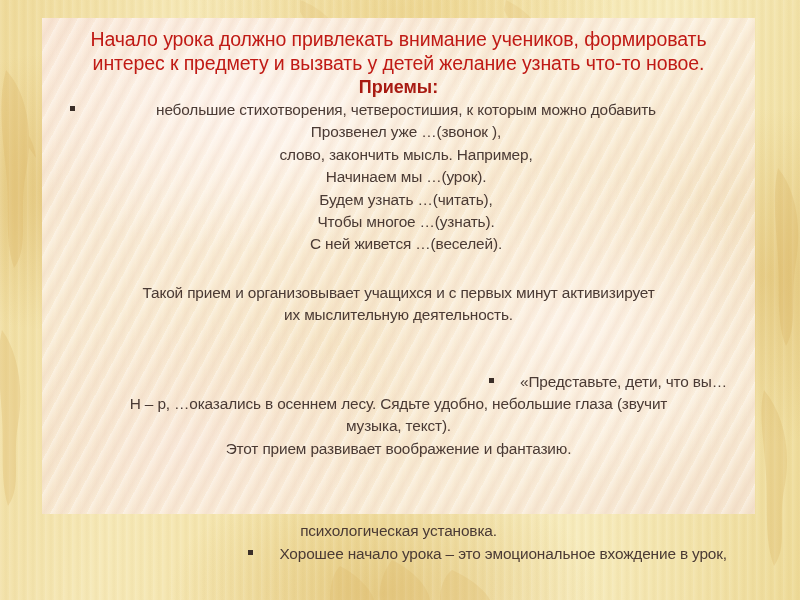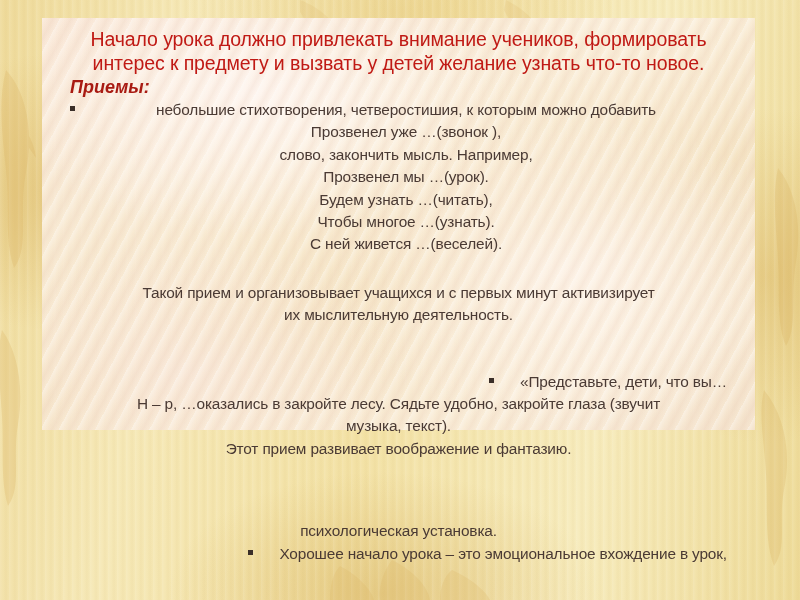--- a/index.html
+++ b/index.html
@@ -36,21 +36,21 @@
   #background-leaves {
     position:absolute; inset:0;
     opacity:0.5;
     pointer-events:none;
   }
 
   
   #content-panel {
     position:absolute;
     left:42px; top:18px;
-    width:713px; height:412px;
+    width:713px; height:496px;
     background:
       repeating-linear-gradient(118deg,
         rgba(255,255,255,0.40) 0px,
         rgba(255,255,255,0.10) 5px,
         rgba(232,205,190,0.22) 10px,
         rgba(255,255,255,0.12) 16px),
       radial-gradient(ellipse 360px 200px at 30% 18%, rgba(255,246,242,0.80) 0%, rgba(255,246,242,0) 72%),
       radial-gradient(ellipse 330px 220px at 74% 62%, rgba(255,245,238,0.72) 0%, rgba(255,245,238,0) 72%),
       radial-gradient(ellipse 300px 180px at 20% 86%, rgba(250,232,221,0.70) 0%, rgba(250,232,221,0) 75%),
       linear-gradient(160deg,
@@ -67,23 +67,23 @@
     color:#c01a15;
     font-size:19.5px;
     line-height:23.5px;
     text-align:center;
     letter-spacing:-0.1px;
   }
 
   .sub-heading {
     color:#a81a12;
     font-weight:bold;
-    font-style:italic;
     font-size:18px;
     line-height:23px;
+    text-align:center;
     margin-top:1px;
   }
 
   .body-line {
     color:#4a3a34;
     font-size:15.4px;
     line-height:22.4px;
     text-align:center;
     letter-spacing:-0.15px;
   }
@@ -145,21 +145,21 @@
   <div class="heading">Начало урока должно привлекать внимание учеников, формировать интерес к предмету и вызвать у детей желание узнать что-то новое.</div>
 
   <div class="sub-heading">Приемы:</div>
 
   <div class="bullet-row">
     <span class="bullet-marker"></span>
     <div class="bullet-text">
       <div class="body-line">небольшие стихотворения, четверостишия, к которым можно добавить</div>
       <div class="body-line">Прозвенел уже …(звонок ),</div>
       <div class="body-line">слово, закончить мысль. Например,</div>
-      <div class="body-line">Прозвенел мы …(урок).</div>
+      <div class="body-line">Начинаем мы …(урок).</div>
       <div class="body-line">Будем узнать …(читать),</div>
       <div class="body-line">Чтобы многое …(узнать).</div>
       <div class="body-line">С ней живется …(веселей).</div>
     </div>
   </div>
 
   <div class="block-gap-lg"></div>
 
   <div>
     <div class="body-line">Такой прием и организовывает учащихся и с первых минут активизирует</div>
@@ -167,21 +167,21 @@
   </div>
 
   <div class="block-gap-lg"></div>
   <div class="block-gap-md"></div>
 
   <div>
     <div class="body-line bulleted">
       <span class="bullet-marker"></span>
       <span style="display:inline-block;width:22px"></span><span>«Представьте, дети, что вы…</span>
     </div>
-    <div class="body-line">Н – р, …оказались в закройте лесу. Сядьте удобно, закройте глаза (звучит</div>
+    <div class="body-line">Н – р, …оказались в осеннем лесу. Сядьте удобно, небольшие глаза (звучит</div>
     <div class="body-line">музыка, текст).</div>
     <div class="body-line">Этот прием развивает воображение и фантазию.</div>
   </div>
 
   <div class="block-gap-lg"></div>
   <div class="block-gap-lg"></div>
   <div class="block-gap-sm"></div>
 
   <div>
     <div class="body-line">психологическая установка.</div>

